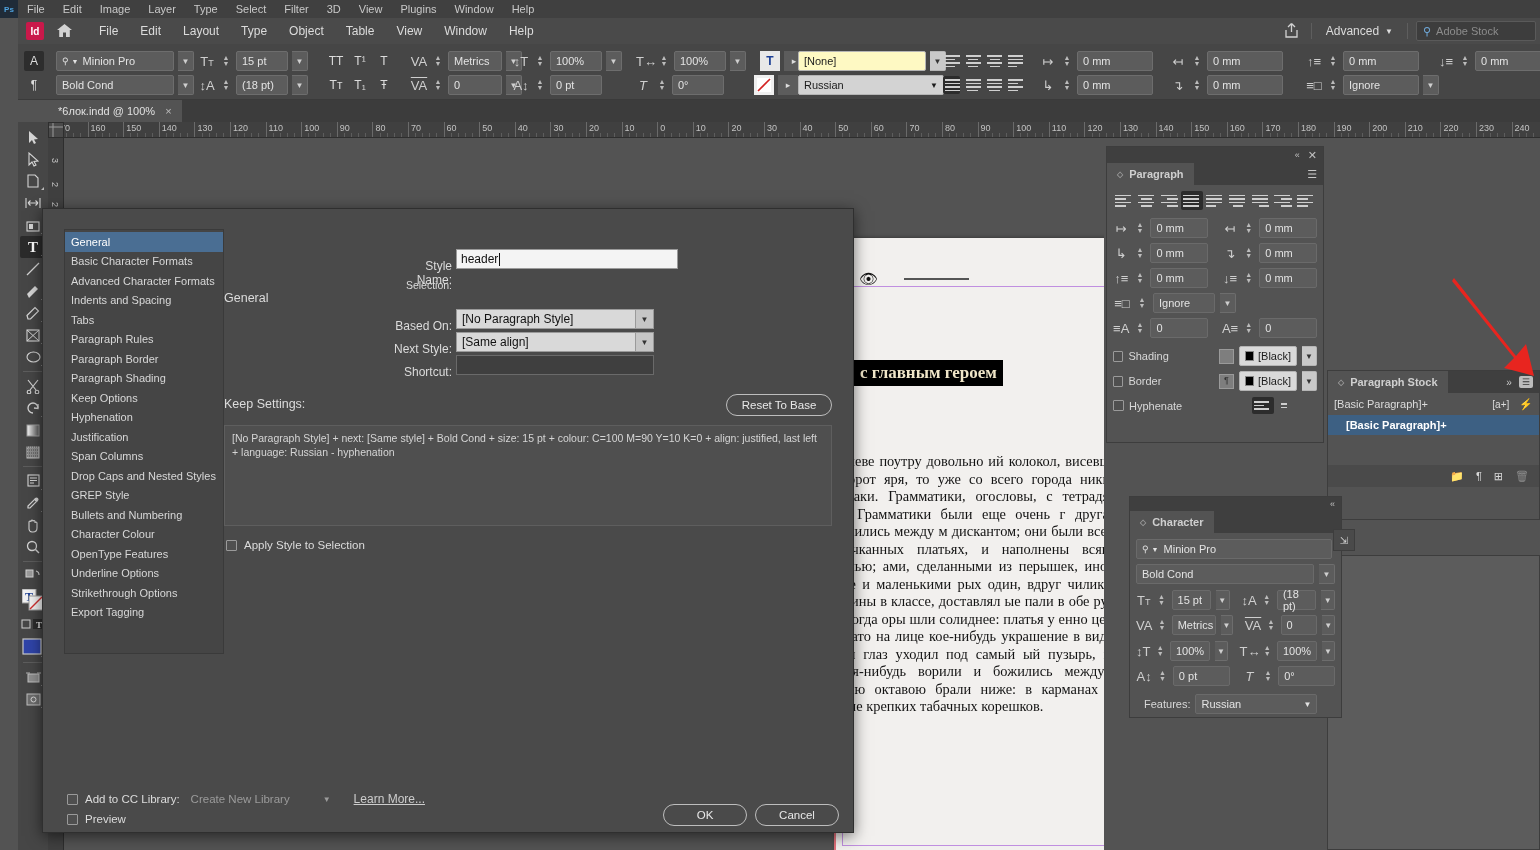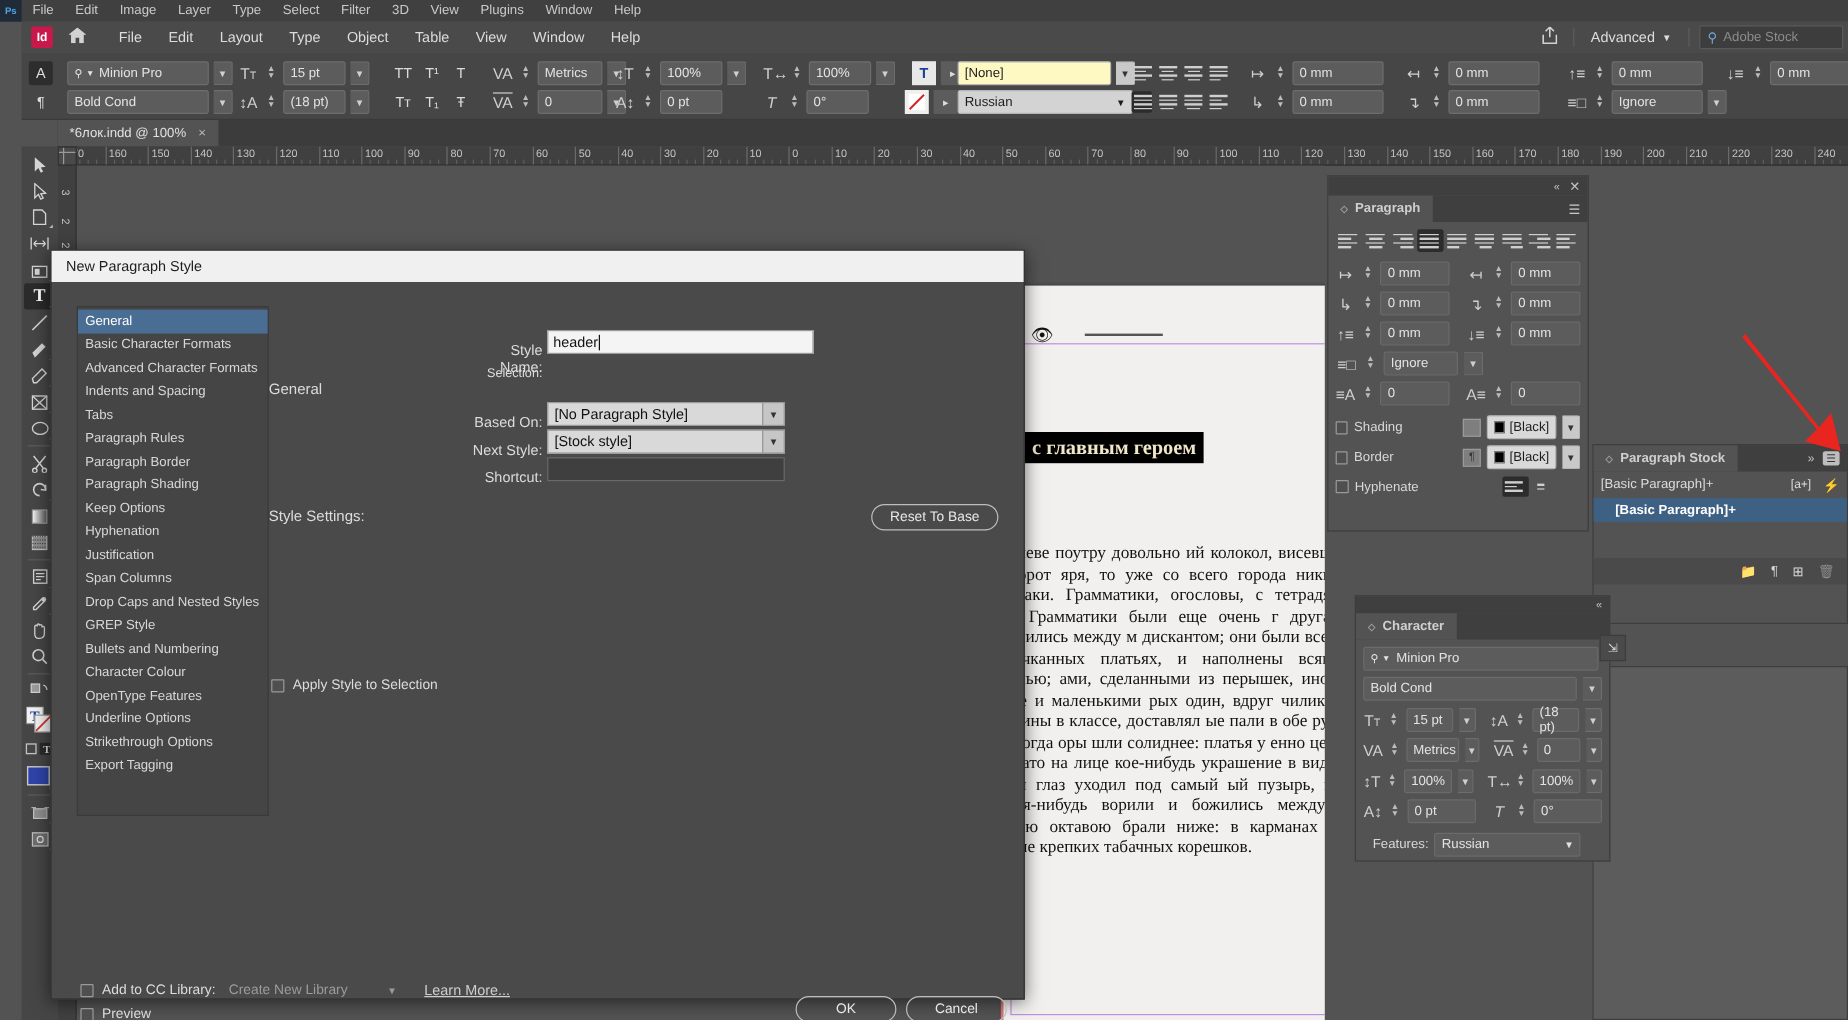--- a/index.html
+++ b/index.html
@@ -1158,21 +1158,20 @@
         <span>Russian</span>
         <span style="font-size:8px;">▼</span>
       </span>
     </div>
   </div>
   <div style="position:absolute;left:203px;top:32px;width:22px;height:22px;background:#4a4a4a;
               border:1px solid #3d3d3d;display:flex;align-items:center;justify-content:center;font-size:10px;">⇲</div>
 </div>
 
 <div id="dlg">
-  <div id="dlg-title">New Paragraph Style</div>
   <div id="dlg-body">
     <div id="dlg-nav">
         <div class="navitem sel">General</div>
         <div class="navitem">Basic Character Formats</div>
         <div class="navitem">Advanced Character Formats</div>
         <div class="navitem">Indents and Spacing</div>
         <div class="navitem">Tabs</div>
         <div class="navitem">Paragraph Rules</div>
         <div class="navitem">Paragraph Border</div>
         <div class="navitem">Paragraph Shading</div>
@@ -1199,30 +1198,31 @@
       <div class="lbl" style="left:0px;top:82px;width:80px;text-align:left;font-size:12.5px;">General</div>
 
       <div class="lbl" style="left:150px;top:110px;width:78px;">Based On:</div>
       <div class="dsel" style="left:232px;top:100px;width:180px;">
         <span>[No Paragraph Style]</span>
       </div>
       <div class="dselcar" style="left:412px;top:100px;">▼</div>
 
       <div class="lbl" style="left:150px;top:133px;width:78px;">Next Style:</div>
       <div class="dsel" style="left:232px;top:123px;width:180px;">
-        <span>[Stock style]</span>
+        <span>[Same align]</span>
       </div>
       <div class="dselcar" style="left:412px;top:123px;">▼</div>
 
       <div class="lbl" style="left:150px;top:156px;width:78px;">Shortcut:</div>
       <div class="dshort" style="left:232px;top:146px;width:198px;"></div>
 
-      <div class="lbl" style="left:0px;top:188px;width:110px;text-align:left;font-size:12.5px;">Style Settings:</div>
+      <div class="lbl" style="left:0px;top:188px;width:110px;text-align:left;font-size:12.5px;">Keep Settings:</div>
       <div class="pillbtn" style="left:502px;top:185px;width:106px;">Reset To Base</div>
 
+      <div id="settings-box">[No Paragraph Style] + next: [Same style] + Bold Cond + size: 15 pt + colour: C=100 M=90 Y=10 K=0 + align: justified, last left + language: Russian - hyphenation</div>
 
       <div class="dchk" style="left:2px;top:330px;">
         <span class="chk"></span>
         <span>Apply Style to Selection</span>
       </div>
     </div>
 
     <div class="dchk" style="left:24px;top:583px;">
       <span class="chk"></span>
       <span>Add to CC Library:</span>

